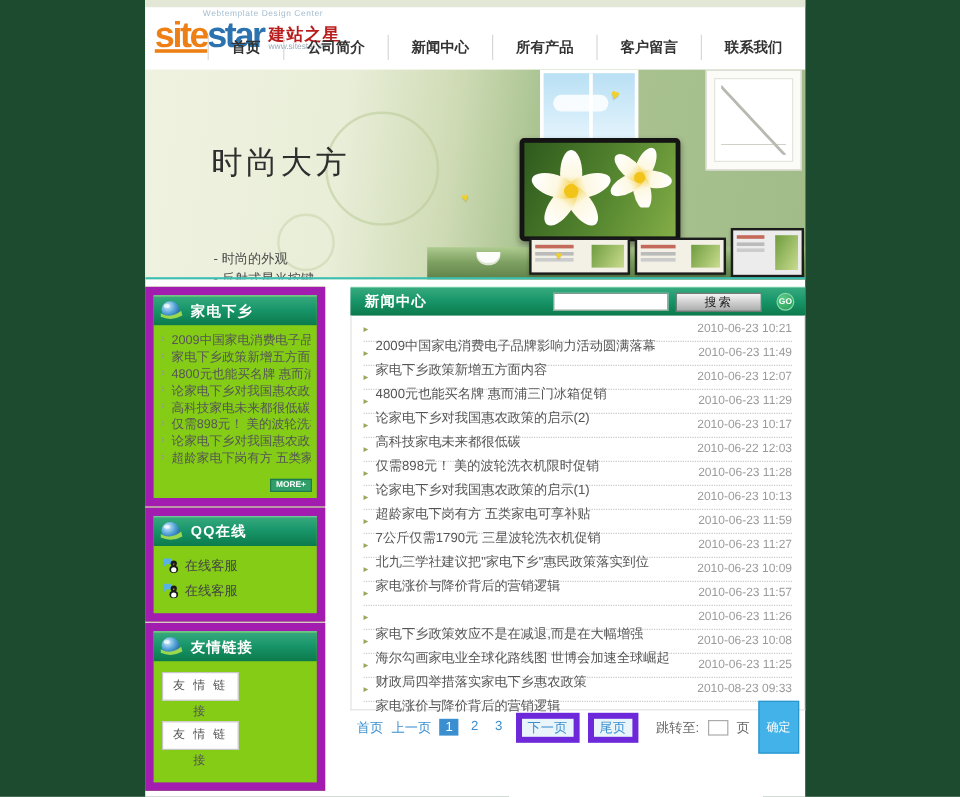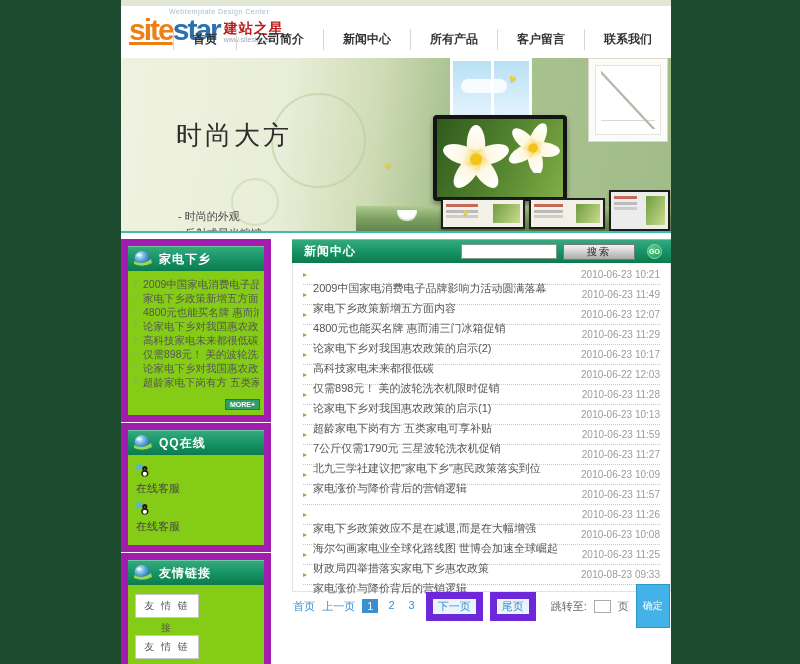--- a/index.html
+++ b/index.html
@@ -65,21 +65,21 @@
   .side-box { border:7px solid #a21caf; margin-bottom:1px; background:#84cc16; }
   .bar-head { height:25px; display:flex; align-items:center; padding-left:5px;
     background:linear-gradient(#37a97e,#18966a 45%,#0c7a4b); border-top:1px solid #6cc9a4; }
   .bar-title { color:#fff; font-weight:bold; font-size:12px; margin-left:6px; letter-spacing:1px; }
   .side-list { list-style:none; padding:6px 5px 2px 6px; }
   .side-list li { position:relative; padding:1px 0 1px 9px; font-size:10.5px; line-height:12px; color:#555; cursor:pointer; white-space:nowrap; overflow:hidden; }
   .side-list li::before { content:"›"; position:absolute; left:0; top:0; color:#999; font-size:10px; }
   .more-row { text-align:right; padding:2px 4px 4px; }
   .more-badge { display:inline-block; background:#2f9e68; border:1px solid #1d7a4e; color:#fff; font-size:7px; font-weight:bold; padding:1px 4px; cursor:pointer; }
   .qq-list { padding:6px 8px 8px; }
-  .qq-row { display:flex; align-items:flex-start; gap:4px; font-size:11px; color:#444; padding:3px 0; cursor:pointer;flex-direction:column; }
+  .qq-row { display:flex; align-items:center; gap:4px; font-size:11px; color:#444; padding:3px 0; cursor:pointer; }
   .link-row { padding:9px 7px 10px; }
   .link-box { display:inline-block; width:64px; height:24px; line-height:22px; border:1px solid #c6c6c6; text-align:center; font-size:10px; letter-spacing:2px; color:#555; margin-right:10px; cursor:pointer; background:#fff; }
 
   .content { flex:1; min-width:0; }
   .news-head { height:24px; display:flex; align-items:center; padding:0 9px 0 12px;
     background:linear-gradient(#37a97e,#18966a 45%,#0c7a4b); border-top:1px solid #6cc9a4; }
   .news-title { color:#fff; font-weight:bold; font-size:12px; letter-spacing:1px; }
   .search-input { margin-left:auto; width:96px; height:15px; border:1px solid #7d9a8d; background:#fff; font-size:10px; padding:0 3px; }
   .search-btn { margin-left:6px; height:16px; padding:0 23px; font-size:10px; letter-spacing:2px; color:#222;
     background:linear-gradient(#f4f4f4,#cfcfcf 50%,#ababab); border:1px solid #777; cursor:pointer; }
@@ -87,21 +87,21 @@
   .news-list { border:1px solid #e3e3e3; border-top:none; padding:2px 10px 6px; }
   .news-row { display:flex; align-items:center; height:20px; border-bottom:1px dotted #c9c9c9; }
   .news-bullet { color:#9aa65a; font-size:8px; margin-right:6px; flex:none; }
   .news-link { font-size:11px; color:#555; text-decoration:none; cursor:pointer; white-space:nowrap; overflow:hidden;margin-top:28px; }
   .news-date { margin-left:auto; font-size:10px; color:#9b9b9b; flex:none; padding-left:8px; }
 
   .pagination { display:flex; justify-content:center; align-items:center; gap:7px; margin-top:6px; font-size:11px; height:16px; }
   .pg-link { color:#3a8fd0; cursor:pointer; }
   .pg-num { color:#3a8fd0; padding:0 4px; cursor:pointer; }
   .pg-num.active { background:#3a8fd0; color:#fff; padding:1px 5px; }
-  .pg-box { color:#3a8fd0; background:#eaf5fb; border:7px solid #6d28d9; padding:0 5px; cursor:pointer; }
+  .pg-box { color:#3a8fd0; background:#eaf5fb; border:5px solid #6d28d9; padding:0 5px; cursor:pointer; }
   .jump-label { color:#666; margin-left:8px; }
   .jump-input { width:17px; height:13px; border:1px solid #aaa; }
   .jump-unit { color:#666; }
   .confirm-btn { background:#42b2e8; border:1px solid #2b96cc; color:#fff; font-size:10px; padding:14px 6px; cursor:pointer; }
 
   
   .footer { margin-top:8px; border-top:1px solid #e8e8e8; background:#fdfdfd; padding:7px 0 6px; text-align:center; }
 </style>
 </head>
 <body>

